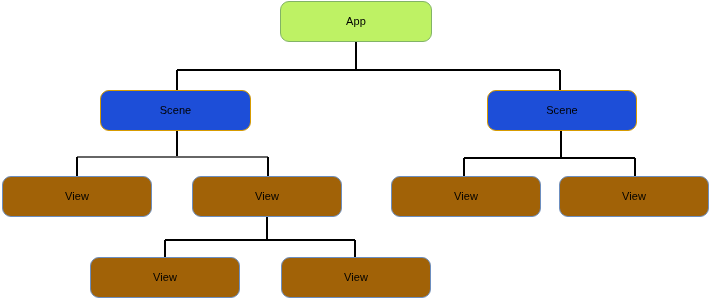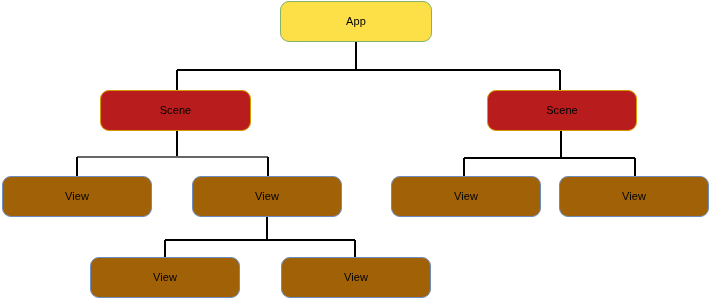--- a/index.html
+++ b/index.html
@@ -37,26 +37,26 @@
   }
   .node-label {
     font-size: 11px;
     line-height: 1;
     color: #000000;
     text-align: center;
     letter-spacing: 0.1px;
     white-space: nowrap;
   }
   .node.app {
-    background: #fde047;
+    background: #bef264;
     border-color: #82b366;
     justify-content: center;
   }
   .node.scene {
-    background: #b91c1c;
+    background: #1d4ed8;
     border-color: #d79b00;
   }
   .node.view {
     background: #a16207;
     border-color: #6c8ebf;
   }
 </style>
 </head>
 <body>
 

